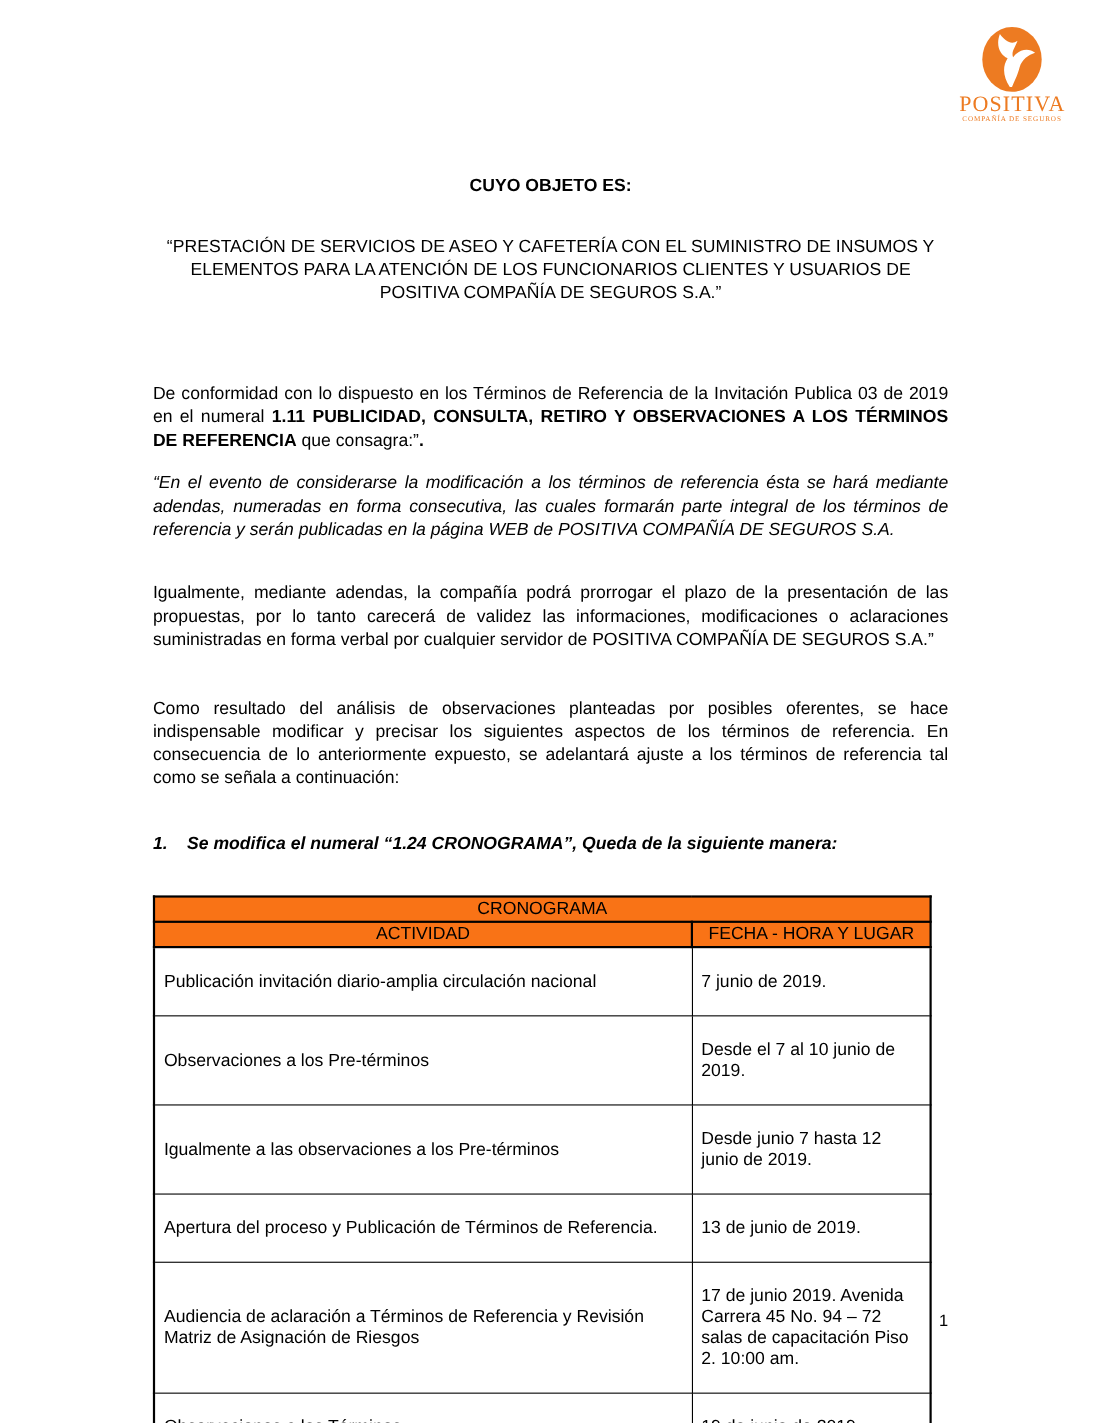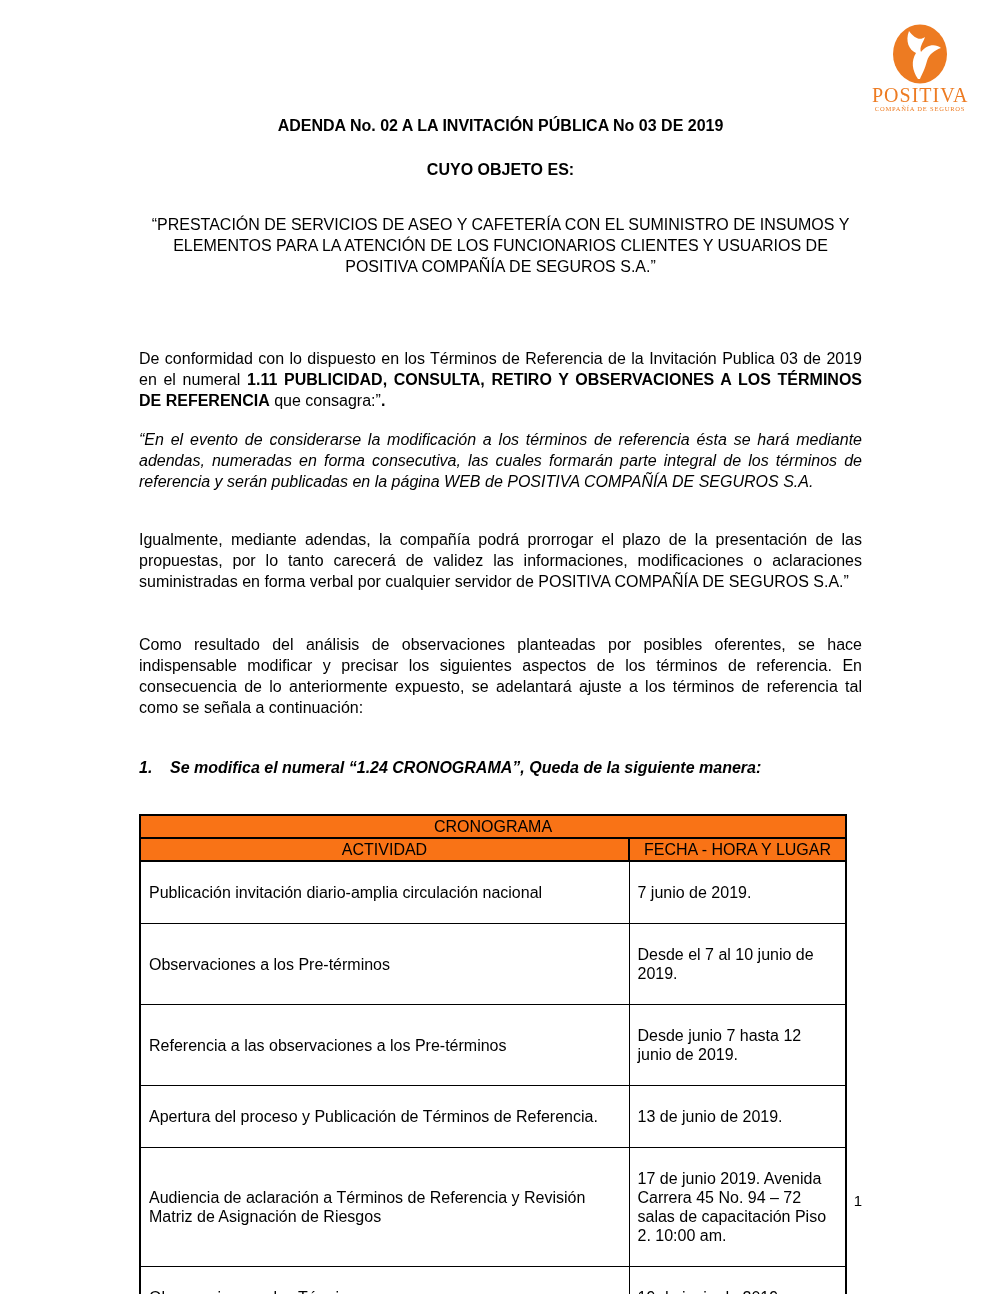--- a/index.html
+++ b/index.html
@@ -89,21 +89,20 @@
 
   <div class="logo">
     <svg class="logo-mark" width="56" height="60" viewBox="0 0 56 60" xmlns="http://www.w3.org/2000/svg">
       <ellipse cx="28" cy="30" rx="27" ry="29.5" fill="#ed7b22"></ellipse>
       <path d="M26 55 C20 46 19 37 24 29 C17 26 13 17 17 7 C22 14 28 17 33 13 C31 19 27 23 29 28 C34 21 43 19 49 24 C43 26 37 30 35 37 C33 45 30 50 28 55 Z" fill="#ffffff"></path>
     </svg>
     <div class="logo-name">POSITIVA</div>
     <div class="logo-tagline">COMPAÑÍA DE SEGUROS</div>
   </div>
 
-  <div class="block doc-title">ADENDA No. 02 A LA INVITACIÓN PÚBLICA No 03 DE 2019</div>
   <div class="block objeto">“PRESTACIÓN DE SERVICIOS DE ASEO Y CAFETERÍA CON EL SUMINISTRO DE INSUMOS Y ELEMENTOS PARA LA ATENCIÓN DE LOS FUNCIONARIOS CLIENTES Y USUARIOS DE POSITIVA COMPAÑÍA DE SEGUROS S.A.”</div>
 
   <div class="block doc-subtitle">CUYO OBJETO ES:</div>
 
   <div class="block p-conformidad"><span>De conformidad con lo dispuesto en los Términos de Referencia de la Invitación Publica 03 de 2019 en el numeral </span><span class="bold">1.11 PUBLICIDAD, CONSULTA, RETIRO Y OBSERVACIONES A LOS TÉRMINOS DE REFERENCIA</span><span> que consagra:”</span><span class="bold">.</span></div>
 
   <div class="block p-quote1">“En el evento de considerarse la modificación a los términos de referencia ésta se hará mediante adendas, numeradas en forma consecutiva, las cuales formarán parte integral de los términos de referencia y serán publicadas en la página WEB de POSITIVA COMPAÑÍA DE SEGUROS S.A.</div>
   <div class="block p-quote2">Igualmente, mediante adendas, la compañía podrá prorrogar el plazo de la presentación de las propuestas, por lo tanto carecerá de validez las informaciones, modificaciones o aclaraciones suministradas en forma verbal por cualquier servidor de POSITIVA COMPAÑÍA DE SEGUROS S.A.”</div>
 
   <div class="block p-resultado">Como resultado del análisis de observaciones planteadas por posibles oferentes, se hace indispensable modificar y precisar los siguientes aspectos de los términos de referencia. En consecuencia de lo anteriormente expuesto, se adelantará ajuste a los términos de referencia tal como se señala a continuación:</div>
@@ -131,21 +130,21 @@
       <tbody>
         <tr class="row-tall">
           <td>Publicación invitación diario-amplia circulación nacional</td>
           <td>7 junio de 2019.</td>
         </tr>
         <tr>
           <td>Observaciones a los Pre-términos</td>
           <td>Desde el 7 al 10 junio de 2019.</td>
         </tr>
         <tr>
-          <td>Referencia a las observaciones a los Pre-términos</td>
+          <td>Igualmente a las observaciones a los Pre-términos</td>
           <td>Desde junio 7 hasta 12 junio de 2019.</td>
         </tr>
         <tr>
           <td>Apertura del proceso y Publicación de Términos de Referencia.</td>
           <td>13 de junio de 2019.</td>
         </tr>
         <tr>
           <td>Audiencia de aclaración a Términos de Referencia y Revisión Matriz de Asignación de Riesgos</td>
           <td>17 de junio 2019. Avenida Carrera 45 No. 94 – 72 salas de capacitación Piso 2. 10:00 am.</td>
         </tr>

